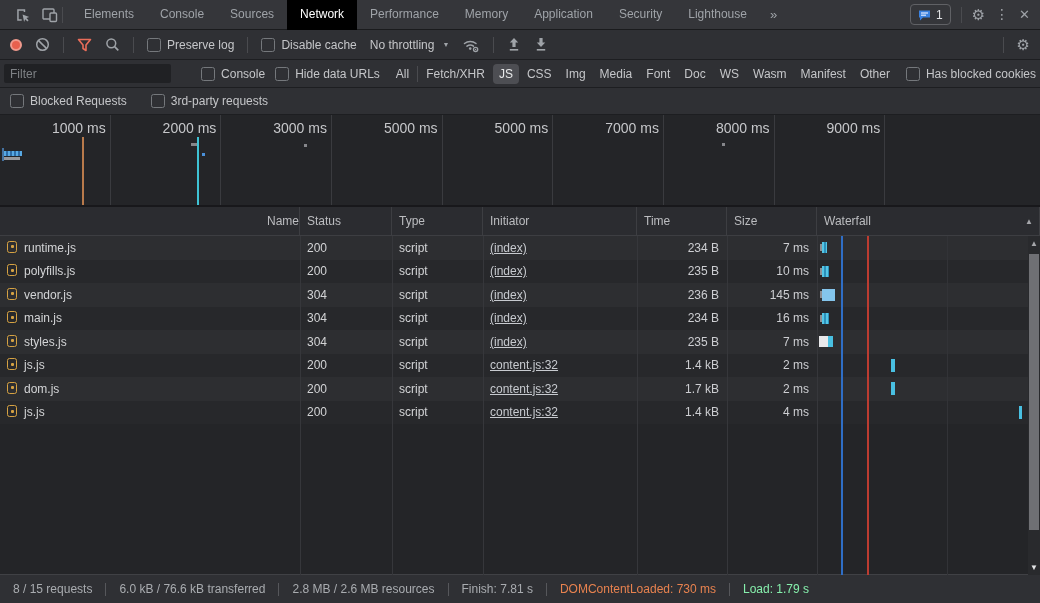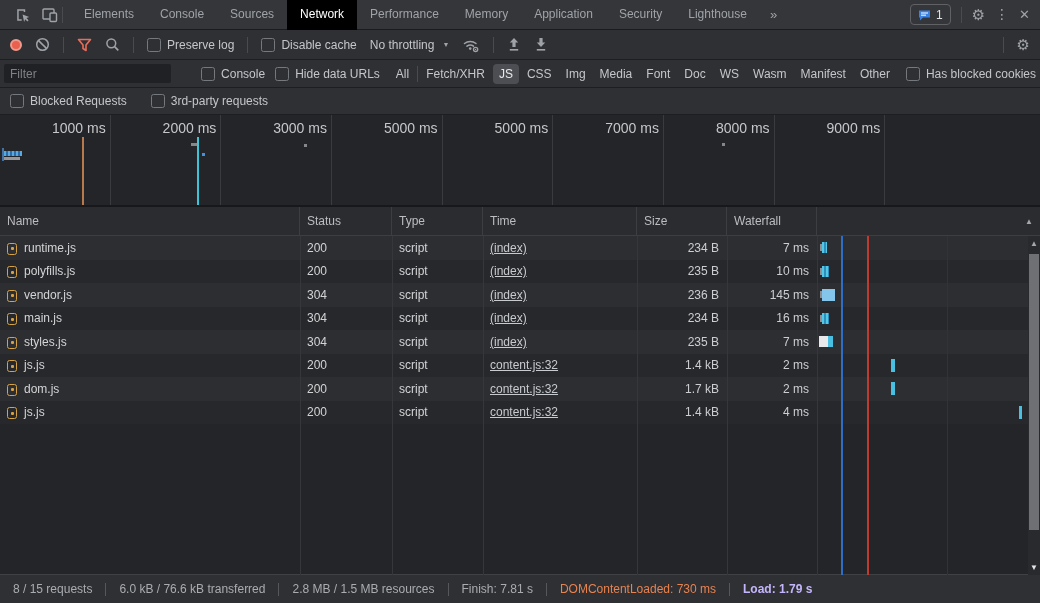--- a/index.html
+++ b/index.html
@@ -63,33 +63,33 @@
   .ov-bar-blue{position:absolute;width:18px;height:5px;
                background:repeating-linear-gradient(90deg,#57a9e4 0 2px,#2e6ca8 2px 4px);}
   .ov-bar-gray{position:absolute;width:16px;height:3px;background:#98989c;}
 
   
   .grid{display:grid;grid-template-columns:300px 92px 91px 154px 90px 90px auto;}
   .nheader{position:absolute;top:207px;left:0;right:0;height:28px;background:#2b2c30;
            border-bottom:1px solid #3d3e42;color:#bcbdc0;}
   .nheader .hc{line-height:28px;padding-left:7px;border-right:1px solid #3d3e42;box-sizing:border-box;
                white-space:nowrap;overflow:hidden;}
-  .nheader .hc:first-child{}
+  .nheader .hc:first-child{text-align:right;}
   .nheader .hc:last-child{border-right:none;}
   .sort{position:absolute;right:7px;top:10px;font-size:8px;color:#a5a6aa;}
 
   .nbody{position:absolute;top:236px;left:0;right:0;bottom:28px;background:#242528;overflow:hidden;}
   .colline{position:absolute;top:0;bottom:0;width:1px;background:#36373b;z-index:1;}
   .wline{position:absolute;top:0;bottom:0;width:2px;z-index:1;}
   .row{height:23.5px;align-items:center;color:#d3d4d6;position:relative;z-index:0;}
   .row:nth-child(odd){background:#27282b;}
   .row:nth-child(even){background:#2d2e31;}
   .cell{padding-left:7px;white-space:nowrap;overflow:hidden;}
   .cell.num{text-align:right;padding-right:8px;padding-left:0;color:#cdced2;}
-  .cell.name{display:flex;align-items:flex-end;gap:7px;}
+  .cell.name{display:flex;align-items:flex-start;gap:7px;}
   .jsicon{width:10px;height:12px;border:1.5px solid #d6a243;border-radius:2.5px;position:relative;
           box-sizing:border-box;flex:0 0 auto;}
   .jsicon::after{content:"";position:absolute;left:50%;top:50%;width:3px;height:3px;margin:-1.5px 0 0 -1.5px;
           background:#d6a243;border-radius:1px;}
   .ilink{color:#c7cacf;text-decoration:underline;}
   .wfb{position:absolute;height:11px;z-index:3;}
   .wfb.tick{width:2px;height:7px;background:#8e8f93;}
   .wfb.stripe{background:repeating-linear-gradient(90deg,#54c6e6 0 2px,#2c90ba 2px 4px);}
   .wfb.light{background:#84c5ec;height:12px;}
   .wfb.white{background:#e9e9eb;}
@@ -100,21 +100,21 @@
   .vscroll .sb-up{position:absolute;top:3px;left:0;right:0;text-align:center;font-size:8px;color:#a5a6aa;}
   .vscroll .sb-thumb{position:absolute;top:18px;left:1px;right:1px;height:276px;background:#6f7074;}
   .vscroll .sb-down{position:absolute;bottom:3px;left:0;right:0;text-align:center;font-size:8px;color:#e3e4e6;}
 
   
   .statusbar{position:absolute;left:0;right:0;bottom:0;height:28px;background:#2f3034;
              border-top:1px solid #404145;display:flex;align-items:center;gap:13px;padding:0 13px;
              color:#a9acb0;white-space:nowrap;}
   .sb-sep{width:1px;height:13px;background:#56575b;flex:0 0 1px;}
   .sb-dcl{color:#e8824f;}
-  .sb-load{color:#c4b5fd;font-weight:bold;}
+  .sb-load{color:#86efac;}
 </style>
 </head>
 <body>
 
 <div class="dt">
 
   <header class="tabbar">
     <span class="ticon">
       <svg width="16" height="16" viewBox="0 0 16 16">
         <path d="M2.2 2.2h8v2.9H8.7V3.7H3.7v8.6h3v1.5h-4.5z" fill="#9fa3a8"></path>
@@ -280,20 +280,21 @@
     <div class="ov-mark" style="left:722px;top:28px;width:3px;"></div>
     <div class="ov-dot" style="left:202px;top:38px;"></div>
     <div class="ov-line" style="left:82px;background:#b97a4b;"></div>
     <div class="ov-line" style="left:197px;background:#3fc3d5;"></div>
   </div>
 
   <div class="nheader grid">
     <div class="hc">Name</div>
     <div class="hc">Status</div>
     <div class="hc">Type</div>
+    <div class="hc">Initiator</div>
     <div class="hc">Time</div>
     <div class="hc">Size</div>
     <div class="hc">Waterfall</div>
     <span class="sort">▲</span>
   </div>
 
   <div class="nbody">
 
     <div class="colline" style="left:300px;"></div>
     <div class="colline" style="left:392px;"></div>
@@ -422,21 +423,21 @@
       <div class="sb-thumb"></div>
       <div class="sb-down">▼</div>
     </div>
   </div>
 
   <footer class="statusbar">
     <span>8 / 15 requests</span>
     <span class="sb-sep"></span>
     <span>6.0 kB / 76.6 kB transferred</span>
     <span class="sb-sep"></span>
-    <span>2.8 MB / 1.5 MB resources</span>
+    <span>2.8 MB / 2.6 MB resources</span>
     <span class="sb-sep"></span>
     <span>Finish: 7.81 s</span>
     <span class="sb-sep"></span>
     <span class="sb-dcl">DOMContentLoaded: 730 ms</span>
     <span class="sb-sep"></span>
     <span class="sb-load">Load: 1.79 s</span>
   </footer>
 
 </div>
 

